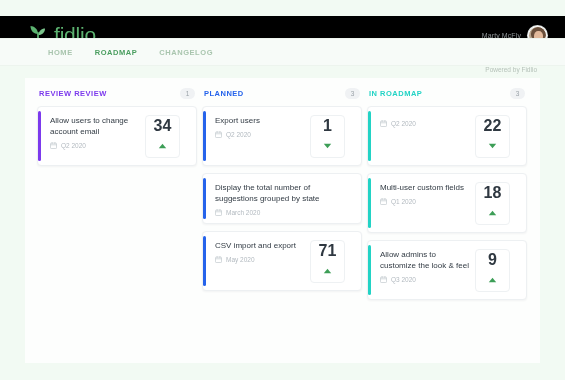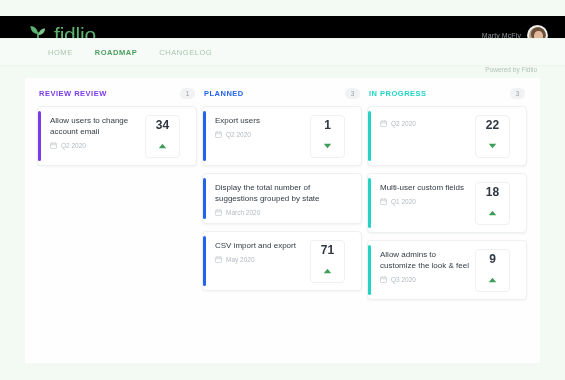--- a/index.html
+++ b/index.html
@@ -66,21 +66,21 @@
     position: absolute; left: 0; top: 38px;
     width: 565px; height: 28px;
     background: #f7fbf8;
     border-top: 1px solid #edf4ee;
     border-bottom: 1px solid #edf4ee;
     display: flex; align-items: center;
   }
   .nav-items { display: flex; align-items: center; gap: 22px; margin-left: 48px; }
   .nav-item {
     font-size: 7.5px; letter-spacing: .55px;
-    color: #a9c5ae; cursor: pointer;
+    color: #a9c5ae; cursor: pointer; font-weight: bold;
   }
   .nav-item.active { color: #4a9e5f; font-weight: bold; }
 
   
   .powered {
     position: absolute; right: 28px; top: 66px;
     font-size: 6.5px; color: #b6c2b9;
   }
 
   
@@ -140,21 +140,21 @@
   .votebox {
     width: 35px; min-height: 32px;
     border: 1px solid #eef1f3; border-radius: 4px;
     display: flex; flex-direction: column;
     align-items: center; justify-content: center;
     padding: 3px 0 4px 0;
     flex: 0 0 auto;
     background: #ffffff;
   }
   .vote-count {
-    font-size: 12px; font-weight: bold; color: #2f3841; line-height: 13px;
+    font-size: 16px; font-weight: bold; color: #2f3841; line-height: 13px;
   }
   .vote-arrow { margin-top: 3px; display: block; }
 </style>
 </head>
 <body>
 
 <div class="page">
 
   <div class="topbar">
     <div class="brand">
@@ -292,21 +292,21 @@
               <svg width="9" height="6" viewBox="0 0 9 6">
                   <path d="M4.5 0.8 L8.2 5.2 L0.8 5.2 Z" fill="#3d9e57"></path>
                 </svg>
             </span>
           </div>
         </div>
       </div>
 
       <div class="column">
         <div class="col-head">
-          <span class="col-title" style="color:#22d3c5">IN PROGRESS</span>
+          <span class="col-title" style="color:#22d3c5">IN ROADMAP</span>
           <span class="col-count">3</span>
         </div>
 
         <div class="card">
           <span class="card-accent" style="background:#22d3c5"></span>
           <div class="card-main">
             <div class="card-meta">
               <span>
                 <svg class="cal-icon" viewBox="0 0 10 10" fill="none">
                   <rect x="0.7" y="1.6" width="8.6" height="7.7" rx="1" stroke="#c3cace" stroke-width="1"></rect>

